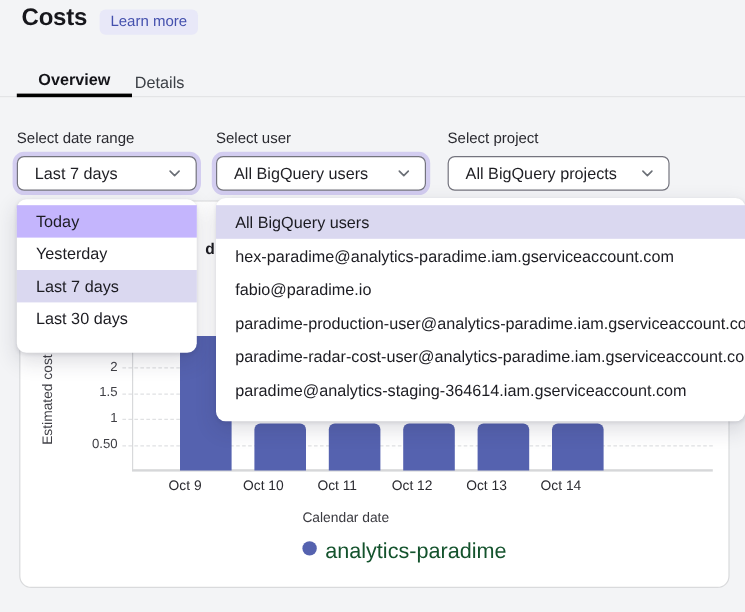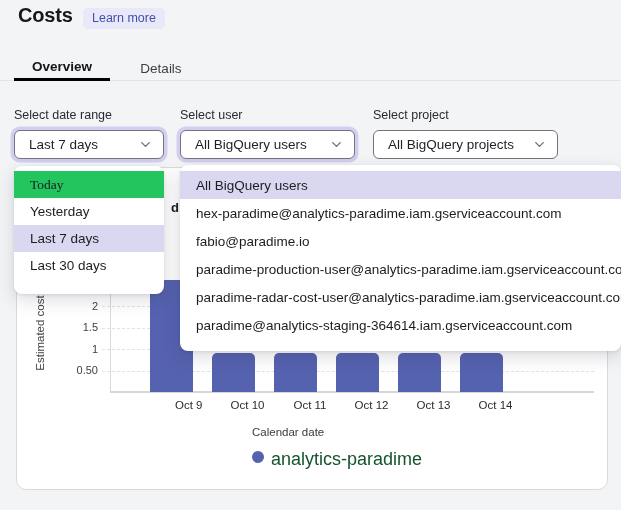--- a/index.html
+++ b/index.html
@@ -11,21 +11,21 @@
   .page-title{position:absolute;left:18px;top:4px;font-size:20px;font-weight:800;color:#17171c;letter-spacing:-.2px;}
   .learn-badge{position:absolute;left:83px;top:8px;background:#e8e8f8;color:#4450ad;
     font-size:12.5px;line-height:1;padding:4px 9px;border-radius:5px;cursor:pointer;}
 
   
   .tabs{position:absolute;left:0;top:55px;width:621px;height:26px;border-bottom:1px solid #e3e4e6;
         display:flex;align-items:flex-start;padding-left:14px;box-sizing:border-box;}
   .tab{height:26px;box-sizing:border-box;font-size:13.5px;display:flex;align-items:center;
        justify-content:center;cursor:pointer;}
   .tab.active{width:96px;color:#141419;font-weight:600;border-bottom:3px solid #000000;}
-  .tab.inactive{width:46px;margin-left:28px;color:#3c4046;font-weight:400;}
+  .tab.inactive{width:46px;margin-left:0;color:#3c4046;font-weight:400;}
 
   
   .flabel{position:absolute;top:108px;font-size:12.5px;color:#2a2a30;}
   .selbox{position:absolute;top:130px;height:29px;background:#fff;border:1px solid #74747e;
           border-radius:6px;box-sizing:border-box;display:flex;align-items:center;
           justify-content:space-between;padding:0 10px 0 14px;font-size:13.5px;color:#1f1f24;cursor:pointer;}
   .selbox.focused{box-shadow:0 0 0 3.5px #d3cdf0;}
   .chev{display:flex;align-items:center;}
 
   
@@ -34,34 +34,34 @@
   .chart-frag{position:absolute;left:171px;top:200px;font-size:13px;font-weight:700;color:#1b1b20;z-index:2;}
   .ylab{position:absolute;left:-20px;top:326px;width:120px;height:14px;line-height:14px;
         text-align:center;font-size:11.5px;color:#3f3f45;transform:rotate(-90deg);z-index:2;}
   .xlab{position:absolute;left:252px;top:426px;width:200px;text-align:left;
         font-size:11.5px;color:#3a3a40;z-index:2;}
   .ytick{position:absolute;left:58px;width:40px;text-align:right;font-size:11px;color:#3f3f45;z-index:2;}
   .gridline{position:absolute;left:102px;width:492px;height:0;border-top:1.5px dashed #e0e1e3;z-index:2;}
   .vaxis{position:absolute;left:110px;top:255px;width:1px;height:137px;background:#d8d9db;z-index:2;}
   .baseline{position:absolute;left:110px;top:391px;width:484px;height:2px;background:#d6d7d9;z-index:3;}
   .bar{position:absolute;width:43px;border-radius:5px 5px 0 0;z-index:3;}
-  .xtick{position:absolute;top:399px;width:62px;text-align:right;font-size:11.5px;color:#2b2b31;z-index:2;}
+  .xtick{position:absolute;top:399px;width:62px;text-align:left;font-size:11.5px;color:#2b2b31;z-index:2;}
   .legend-dot{position:absolute;left:252px;top:451px;width:12px;height:12px;border-radius:50%;z-index:2;}
   .legend-label{position:absolute;left:271px;top:449px;font-size:18px;font-weight:400;color:#14532d;z-index:2;}
 
   
   .menu{position:absolute;background:#fff;border-radius:8px;z-index:10;
         box-shadow:0 6px 18px rgba(40,40,60,.16),0 1px 3px rgba(40,40,60,.1);box-sizing:border-box;}
   #menu-date{left:14px;top:166px;width:150px;height:128px;padding-top:5px;}
   #menu-user{left:180px;top:165px;width:441px;height:186px;padding-top:6px;border-top-left-radius:8px;}
   .mitem{font-size:13.5px;color:#1c1c22;padding-left:16px;display:flex;align-items:center;
          white-space:nowrap;cursor:pointer;}
   #menu-date .mitem{height:27px;}
   #menu-user .mitem{height:28px;}
-  .mitem.hovered{background:#22c55e;font-family:Liberation Serif, serif;}
+  .mitem.hovered{background:#c4b5fd;}
   .mitem.selected{background:#dad8f0;}
 </style>
 </head>
 <body>
 
 <div id="stage">
 
   <div class="page-title">Costs</div>
   <div class="learn-badge">Learn more</div>
 

